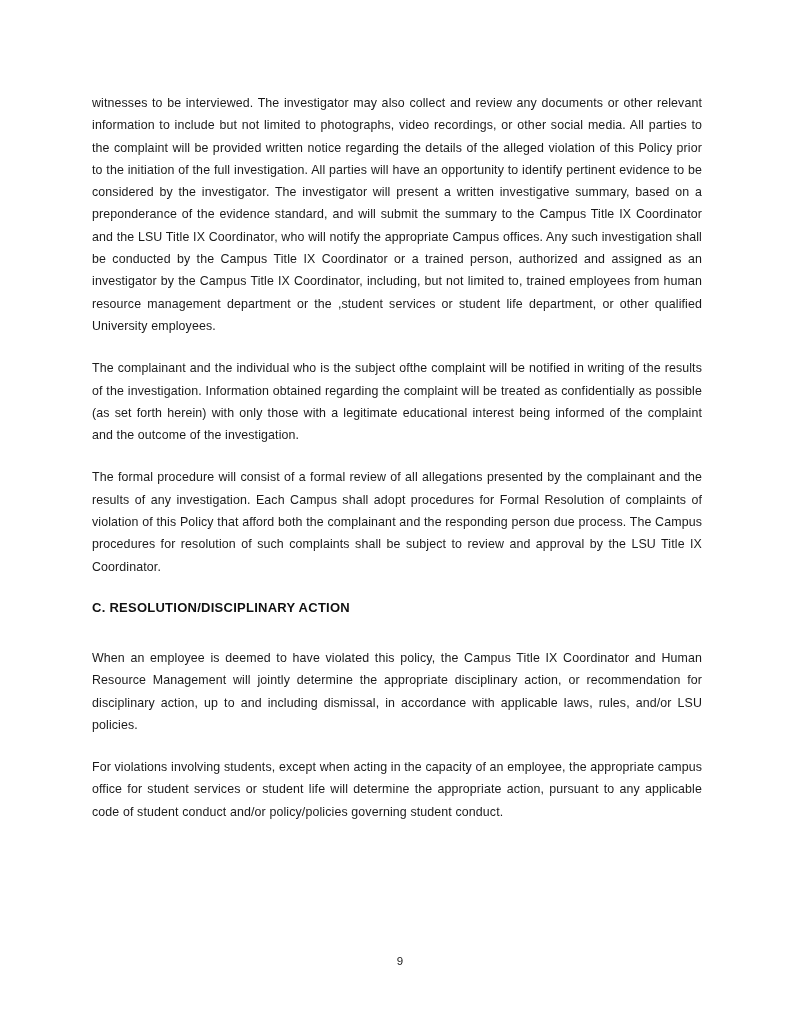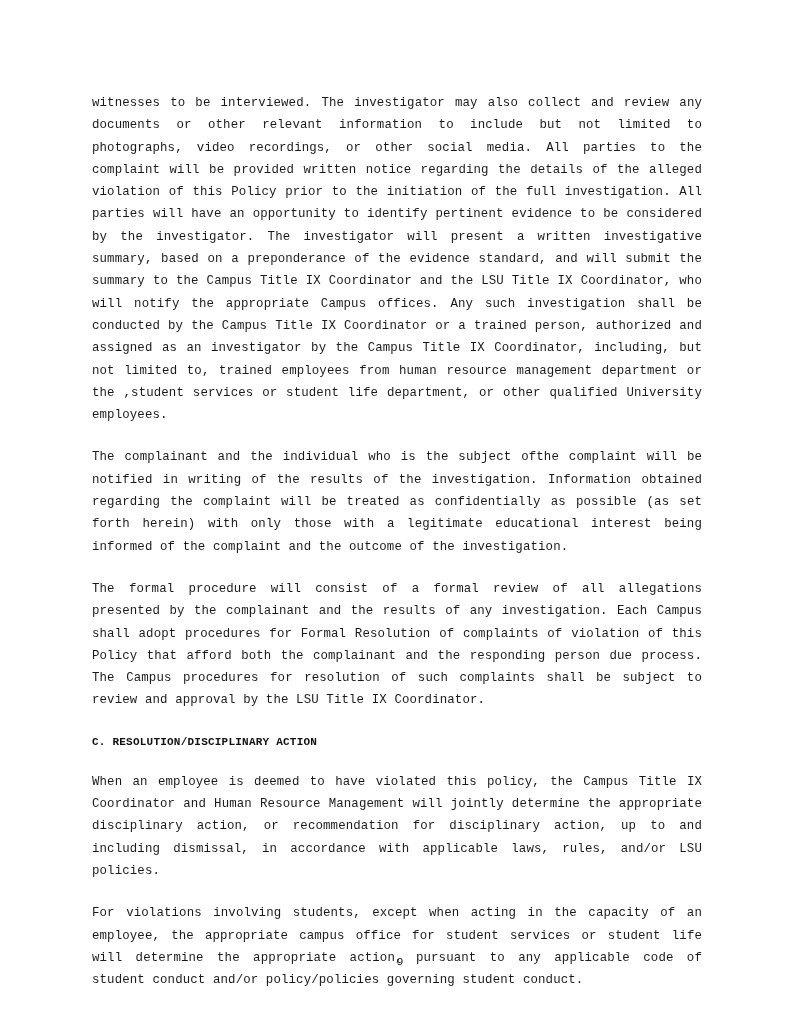--- a/index.html
+++ b/index.html
@@ -15,21 +15,20 @@
     position: relative;
     overflow: hidden;
   }
   .page {
     position: absolute;
     top: 0;
     left: 0;
     width: 800px;
     height: 784px;
     background: #ffffff;
-    font-family: Liberation Mono, monospace;
   }
   .content {
     position: absolute;
     left: 92px;
     top: 92px;
     width: 610px;
   }
   p.para {
     margin: 0 0 20px 0;
     font-size: 12.4px;
@@ -37,22 +36,22 @@
     text-align: justify;
     color: #1a1a1a;
     letter-spacing: 0.01em;
     -webkit-hyphens: none;
     hyphens: none;
   }
   p.para.last {
     margin-bottom: 19px;
   }
   h2.heading {
-    margin: 0 0 19px 0;
-    font-size: 11px;
+    margin: 0 0 29px 0;
+    font-size: 13px;
     font-weight: bold;
     line-height: 20px;
     color: #111111;
     letter-spacing: 0.02em;
   }
   .page-number {
     position: absolute;
     left: 0;
     right: 0;
     top: 955px;

